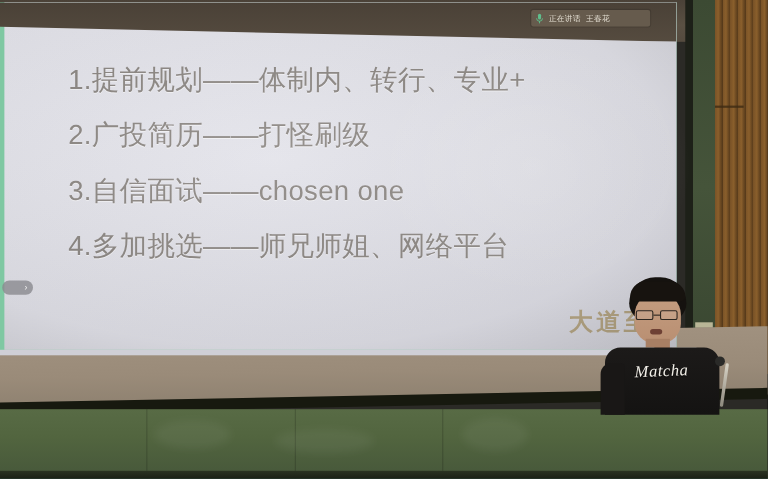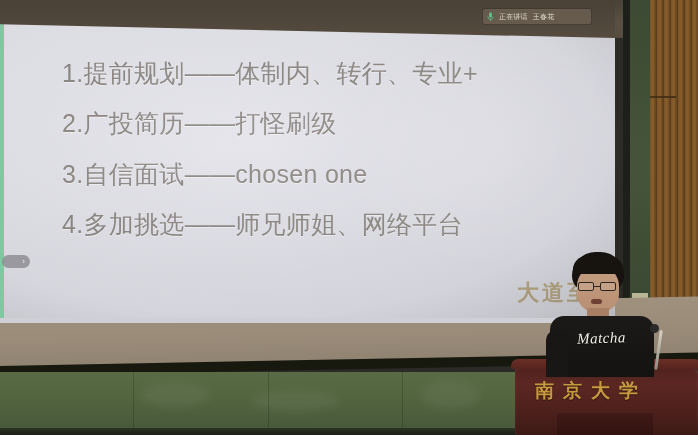--- a/index.html
+++ b/index.html
@@ -376,25 +376,20 @@
     </span>
     <span class="status-text">正在讲话</span>
     <span class="status-name">王春花</span>
     <span class="status-spacer"></span>
   </div>
 
   <div class="edge-handle">
     <span class="chev">›</span>
   </div>
 
-  <div class="podium">
-    <div class="podium-top"></div>
-    <div class="podium-text">南京大学</div>
-    <div class="podium-base"></div>
-  </div>
 
   <div class="person">
     <div class="person-hair"></div>
     <div class="person-face"></div>
     <div class="person-hair-front"></div>
     <div class="person-glasses">
         <i></i>
         <i></i>
         <b></b>
       </div>

